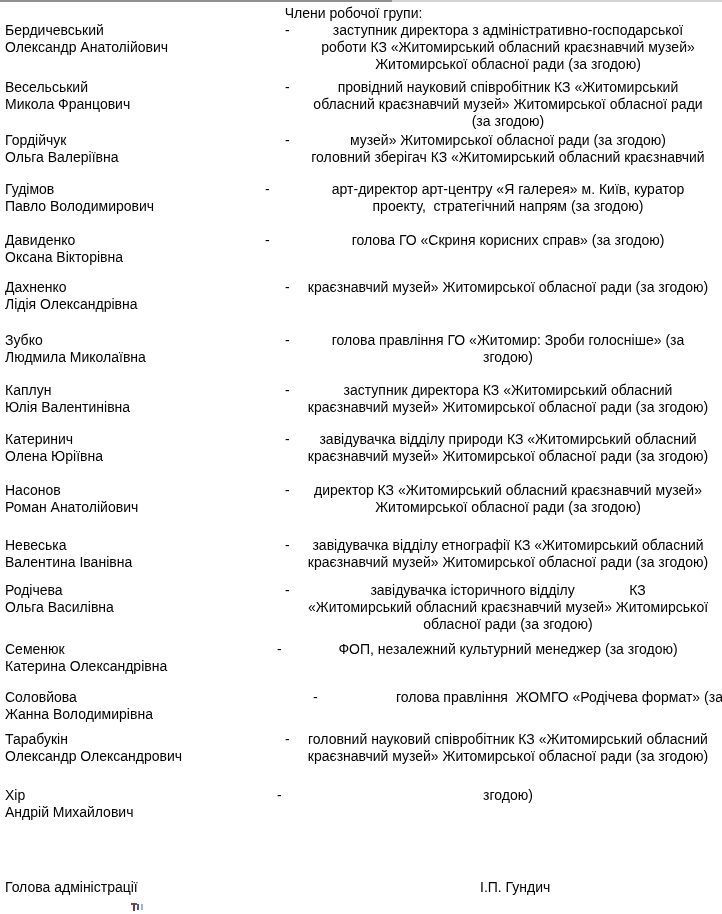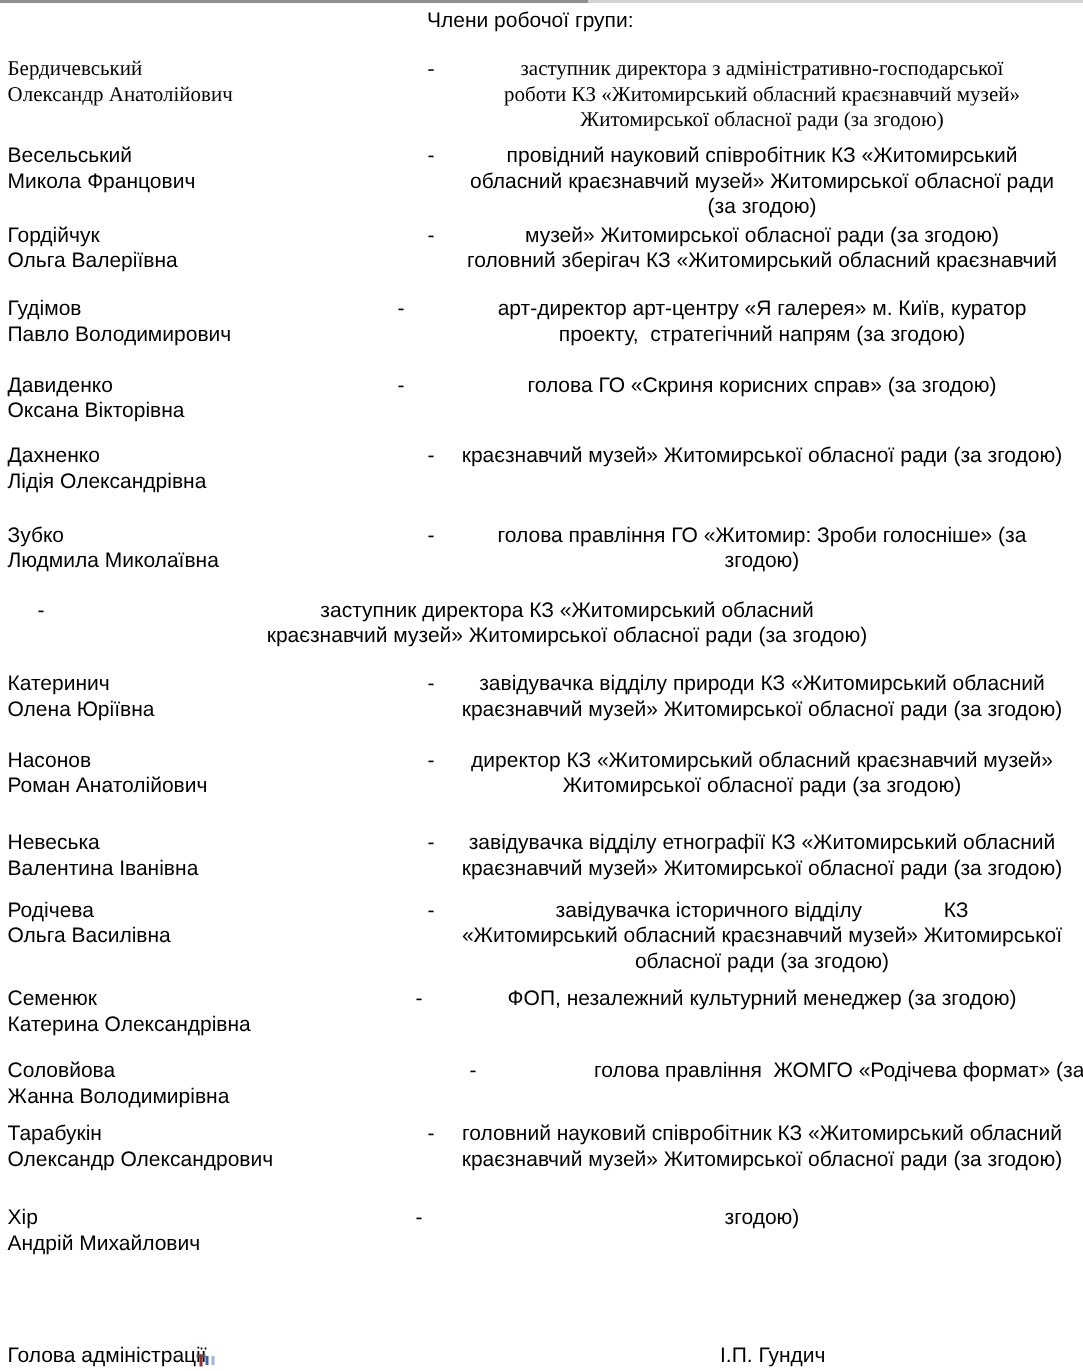--- a/index.html
+++ b/index.html
@@ -48,21 +48,21 @@
 </style>
 </head>
 <body>
 
 <div class="top-border-left"></div>
 <div class="top-border-right"></div>
 
 <div class="doc">
   <div class="title">Члени робочої групи:</div>
   <div id="members">
-      <div class="row" style="margin-top: 16px; font-family: Liberation Serif, serif;">
+      <div class="row" style="">
         <div class="name"><div>Бердичевський</div><div>Олександр Анатолійович</div></div>
         <div class="dashcol normal">-</div>
         <div class="desc">
           <div>заступник директора з адміністративно-господарської</div>
           <div>роботи КЗ «Житомирський обласний краєзнавчий музей»</div>
           <div>Житомирської обласної ради (за згодою)</div>
         </div>
       </div>
       <div class="row" style="margin-top: 6px;">
         <div class="name"><div>Весельський</div><div>Микола Францович</div></div>
@@ -105,20 +105,21 @@
       </div>
       <div class="row" style="margin-top: 19px;">
         <div class="name"><div>Зубко</div><div>Людмила Миколаївна</div></div>
         <div class="dashcol normal">-</div>
         <div class="desc">
           <div>голова правління ГО «Житомир: Зроби голосніше» (за</div>
           <div>згодою)</div>
         </div>
       </div>
       <div class="row" style="margin-top: 16px;">
+        <div class="name"><div>Каплун</div><div>Юлія Валентинівна</div></div>
         <div class="dashcol normal">-</div>
         <div class="desc">
           <div>заступник директора КЗ «Житомирський обласний</div>
           <div>краєзнавчий музей» Житомирської обласної ради (за згодою)</div>
         </div>
       </div>
       <div class="row" style="margin-top: 15px;">
         <div class="name"><div>Катеринич</div><div>Олена Юріївна</div></div>
         <div class="dashcol normal">-</div>
         <div class="desc">

